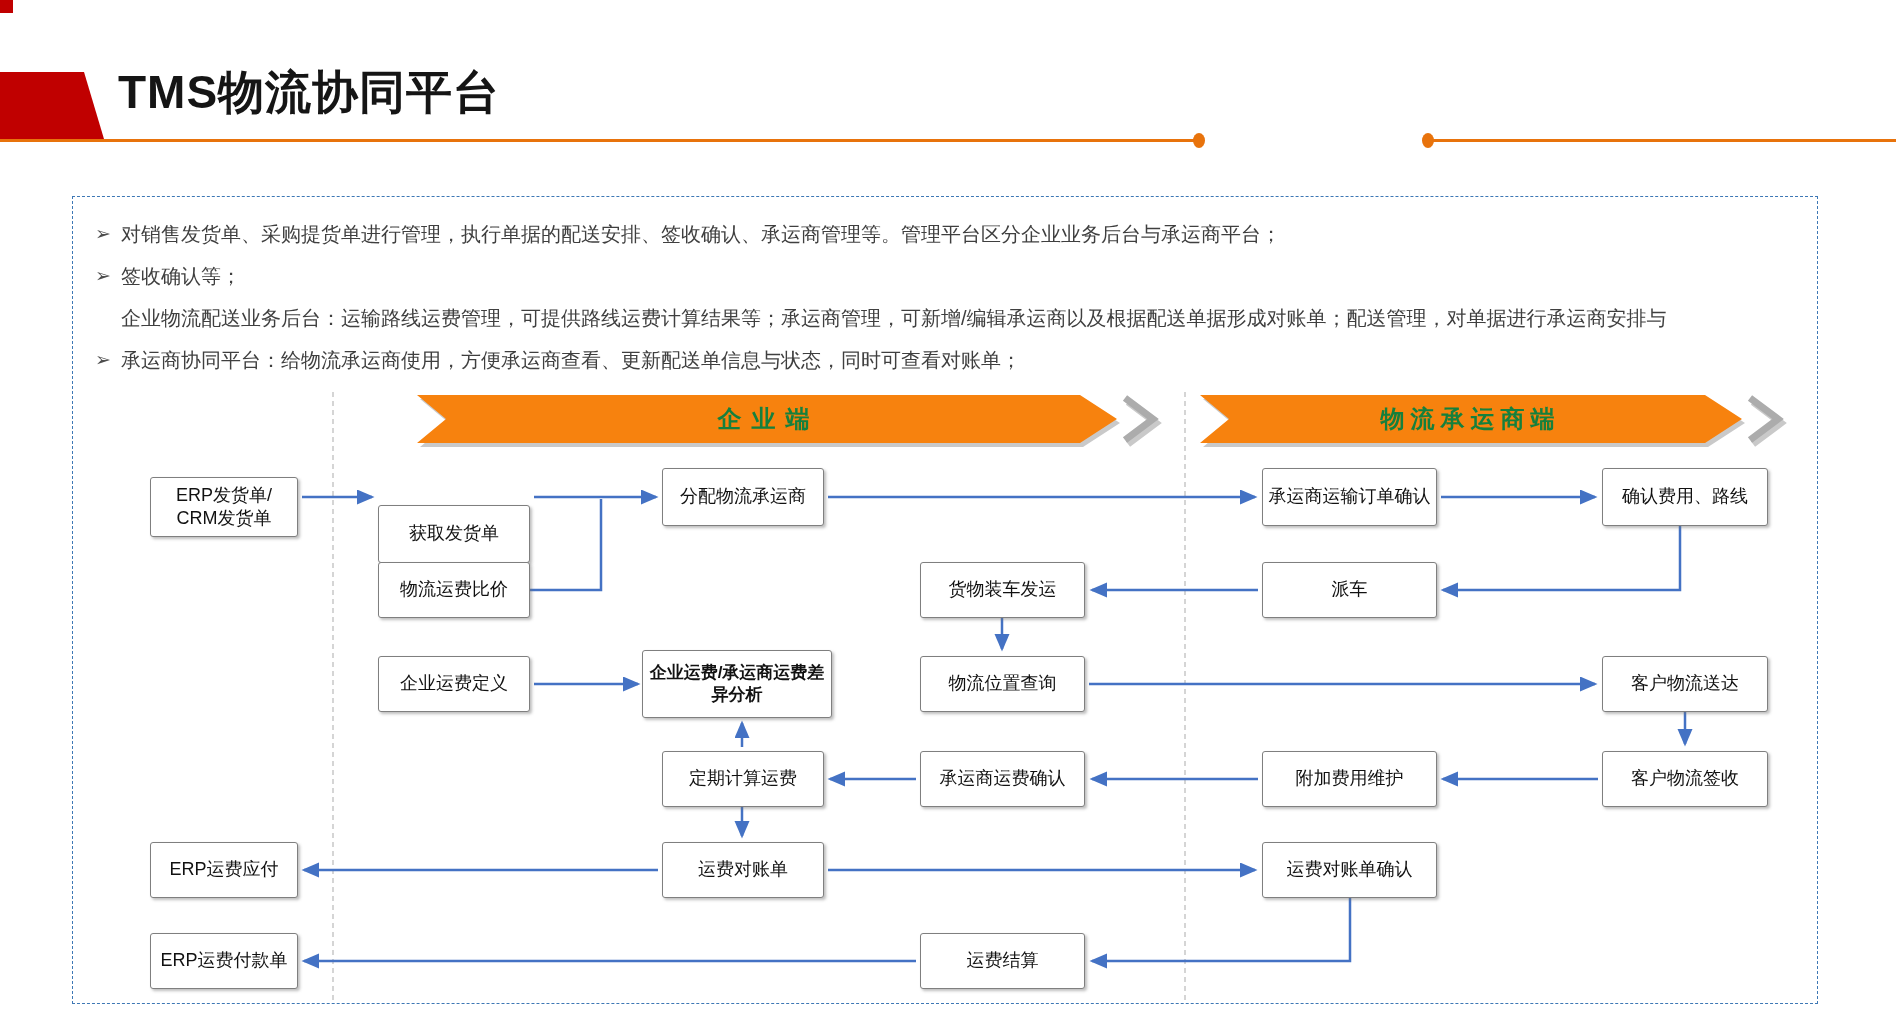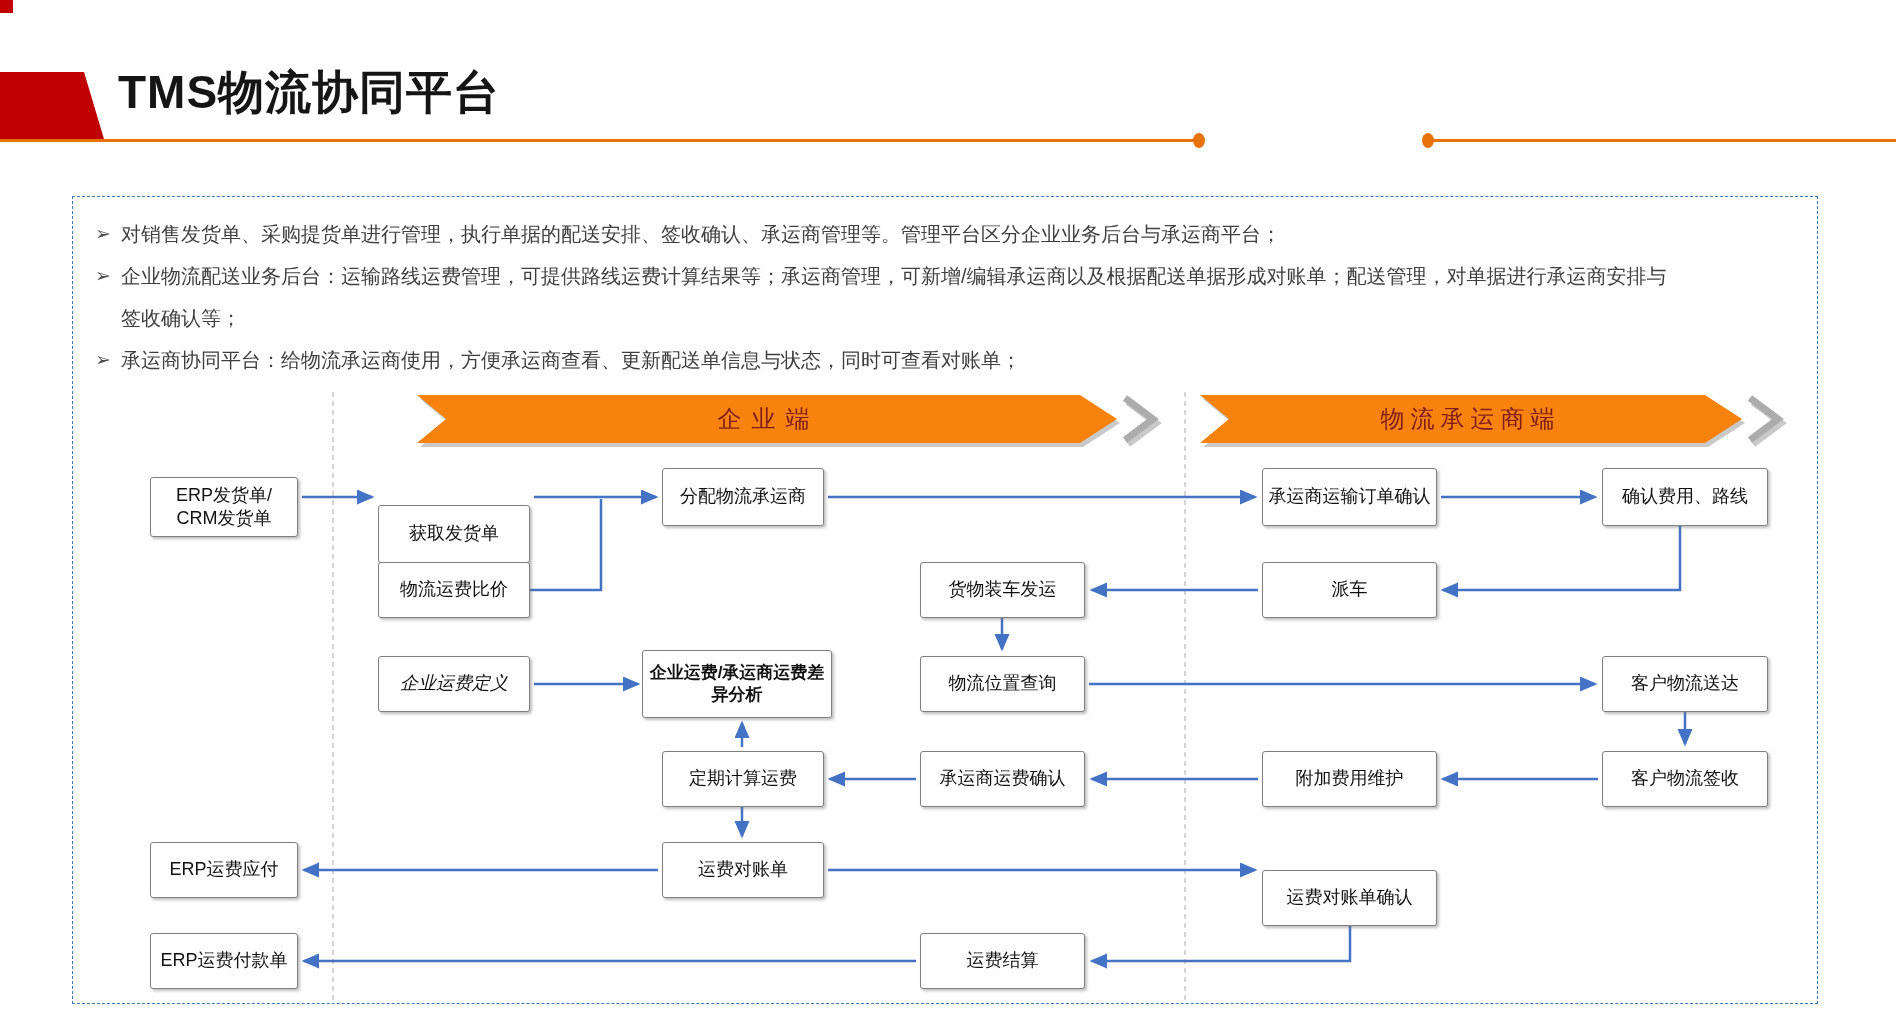--- a/index.html
+++ b/index.html
@@ -26,21 +26,21 @@
   .node{position:absolute;background:#fff;border:1px solid #7f7f7f;border-radius:3px;
         box-shadow:2px 2px 3px rgba(110,110,110,.45);
         display:flex;flex-direction:column;align-items:center;justify-content:center;
         text-align:center;font-size:18px;color:#111;line-height:1.3;
         word-break:break-all;padding:0 4px;box-sizing:border-box;}
   .node.small{font-size:17px;font-weight:bold;}
 
   .lyr{position:absolute;left:0;top:0;}
 
   
-  .banner-label{position:absolute;color:#7f1d1d;font-weight:400;font-size:24px;
+  .banner-label{position:absolute;color:#15803d;font-weight:700;font-size:24px;
                 display:flex;align-items:center;justify-content:center;height:47px;}
 </style>
 </head>
 <body>
 
 <div class="corner-sq"></div>
 <svg class="title-flag" width="120" height="145">
   <polygon points="0,72 84,72 104,139 0,139" fill="#C00000"></polygon>
 </svg>
 <div class="page-title">TMS物流协同平台</div>
@@ -54,22 +54,22 @@
 <div class="bullets">
   <div class="bullet">
     <span class="bm">➢</span>
     <div class="bt">
         <div>对销售发货单、采购提货单进行管理，执行单据的配送安排、签收确认、承运商管理等。管理平台区分企业业务后台与承运商平台；</div>
       </div>
   </div>
   <div class="bullet">
     <span class="bm">➢</span>
     <div class="bt">
+      <div>签收确认等；</div>
       <div>企业物流配送业务后台：运输路线运费管理，可提供路线运费计算结果等；承运商管理，可新增/编辑承运商以及根据配送单据形成对账单；配送管理，对单据进行承运商安排与</div>
-      <div>签收确认等；</div>
     </div>
   </div>
   <div class="bullet">
     <span class="bm">➢</span>
     <div class="bt">
         <div>承运商协同平台：给物流承运商使用，方便承运商查看、更新配送单信息与状态，同时可查看对账单；</div>
       </div>
   </div>
 </div>
 
@@ -138,21 +138,21 @@
 <div class="node" style="left:378px;top:562px;width:152px;height:56px;">
     <span>物流运费比价</span>
   </div>
 <div class="node" style="left:920px;top:562px;width:165px;height:56px;">
     <span>货物装车发运</span>
   </div>
 <div class="node" style="left:1262px;top:562px;width:175px;height:56px;">
     <span>派车</span>
   </div>
 
-<div class="node" style="left:378px;top:656px;width:152px;height:56px;font-style:italic;">
+<div class="node" style="left:378px;top:656px;width:152px;height:56px;">
     <span>企业运费定义</span>
   </div>
 <div class="node small" style="left:642px;top:650px;width:190px;height:68px;">
     <span>企业运费/承运商运费差异分析</span>
   </div>
 <div class="node" style="left:920px;top:656px;width:165px;height:56px;">
     <span>物流位置查询</span>
   </div>
 <div class="node" style="left:1602px;top:656px;width:166px;height:56px;">
     <span>客户物流送达</span>
@@ -170,21 +170,21 @@
 <div class="node" style="left:1602px;top:751px;width:166px;height:56px;">
     <span>客户物流签收</span>
   </div>
 
 <div class="node" style="left:150px;top:842px;width:148px;height:56px;">
     <span>ERP运费应付</span>
   </div>
 <div class="node" style="left:662px;top:842px;width:162px;height:56px;">
     <span>运费对账单</span>
   </div>
-<div class="node" style="left:1262px;top:842px;width:175px;height:56px;margin-top:28px;">
+<div class="node" style="left:1262px;top:842px;width:175px;height:56px;">
     <span>运费对账单确认</span>
   </div>
 
 <div class="node" style="left:150px;top:933px;width:148px;height:56px;">
     <span>ERP运费付款单</span>
   </div>
 <div class="node" style="left:920px;top:933px;width:165px;height:56px;">
     <span>运费结算</span>
   </div>
 

